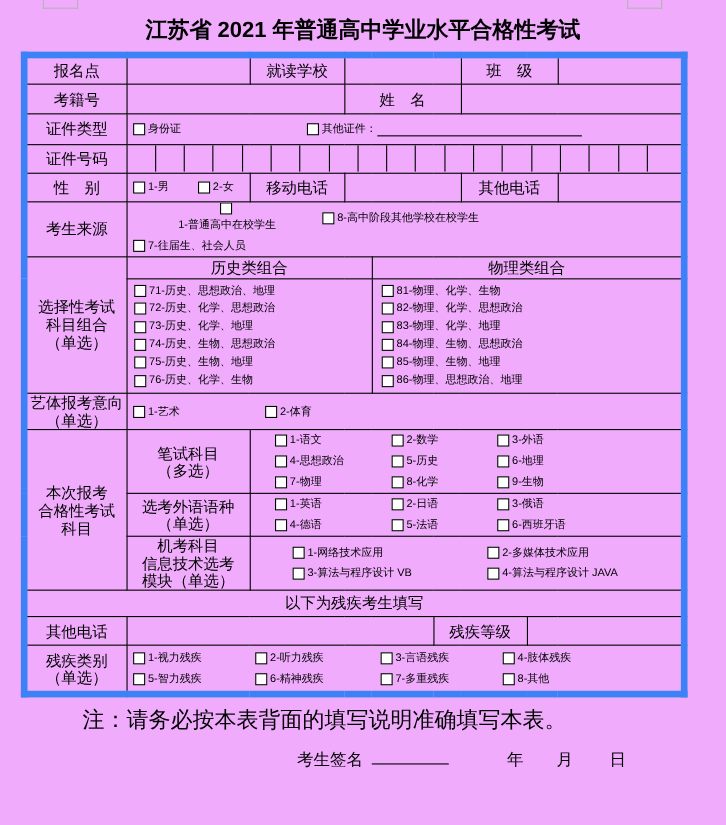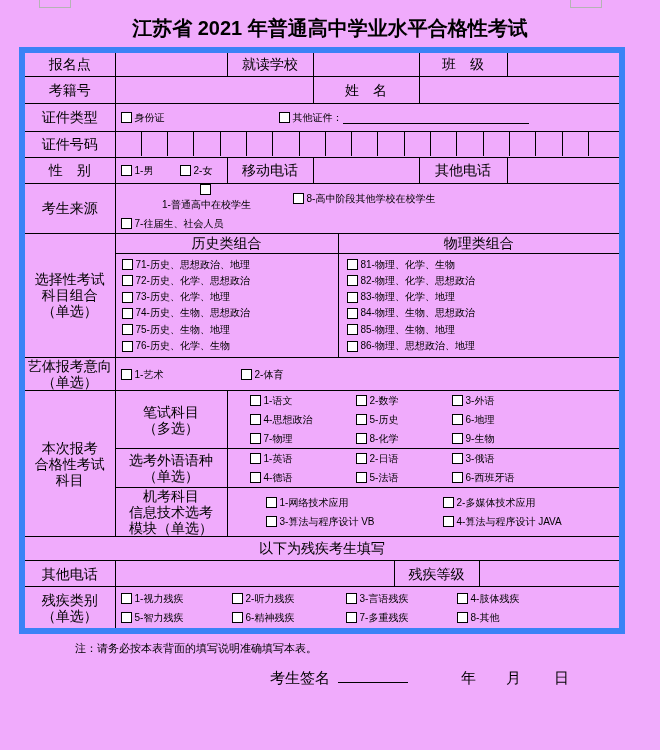--- a/index.html
+++ b/index.html
@@ -55,21 +55,21 @@
   .w158{width:158px;}
   .w172{width:172px;flex-direction:column;}
   .w177{width:177px;margin-left:16px;}
   .combo-list{padding:3px 0 3px 6px;}
   .combo-list .opt{display:flex;line-height:16.3px;}
   .combo-list.phys{padding-left:8px;}
   .idwrap{display:flex;height:24px;}
   .idbox{width:26.3px;border-right:1px solid #000;box-sizing:border-box;flex:0 0 auto;}
   .idtail{flex:1;}
   .center-cell{text-align:center;}
-  .note-line{margin:7px 0 0 75px;font-size:11px;}
+  .note-line{margin:7px 0 0 75px;font-size:20px;}
   .sign-line{margin:13px 0 0 270px;font-size:15px;white-space:nowrap;}
   .sign-line .ul{width:70px;margin-left:8px;}
   .sign-line .y{margin-left:53px;}
   .sign-line .m{margin-left:30px;}
   .sign-line .d{margin-left:33px;}
   tr.r1{height:26px;} tr.r2{height:27px;} tr.r3{height:28px;} tr.r4{height:26px;}
   tr.r5{height:26px;} tr.r6{height:44px;} tr.r7{height:20px;} tr.r9{height:32px;}
   tr.r10{height:56px;} tr.r11{height:38px;} tr.r12{height:48px;} tr.r13{height:24px;}
   tr.r14{height:26px;} tr.r15{height:44px;}
 </style>

